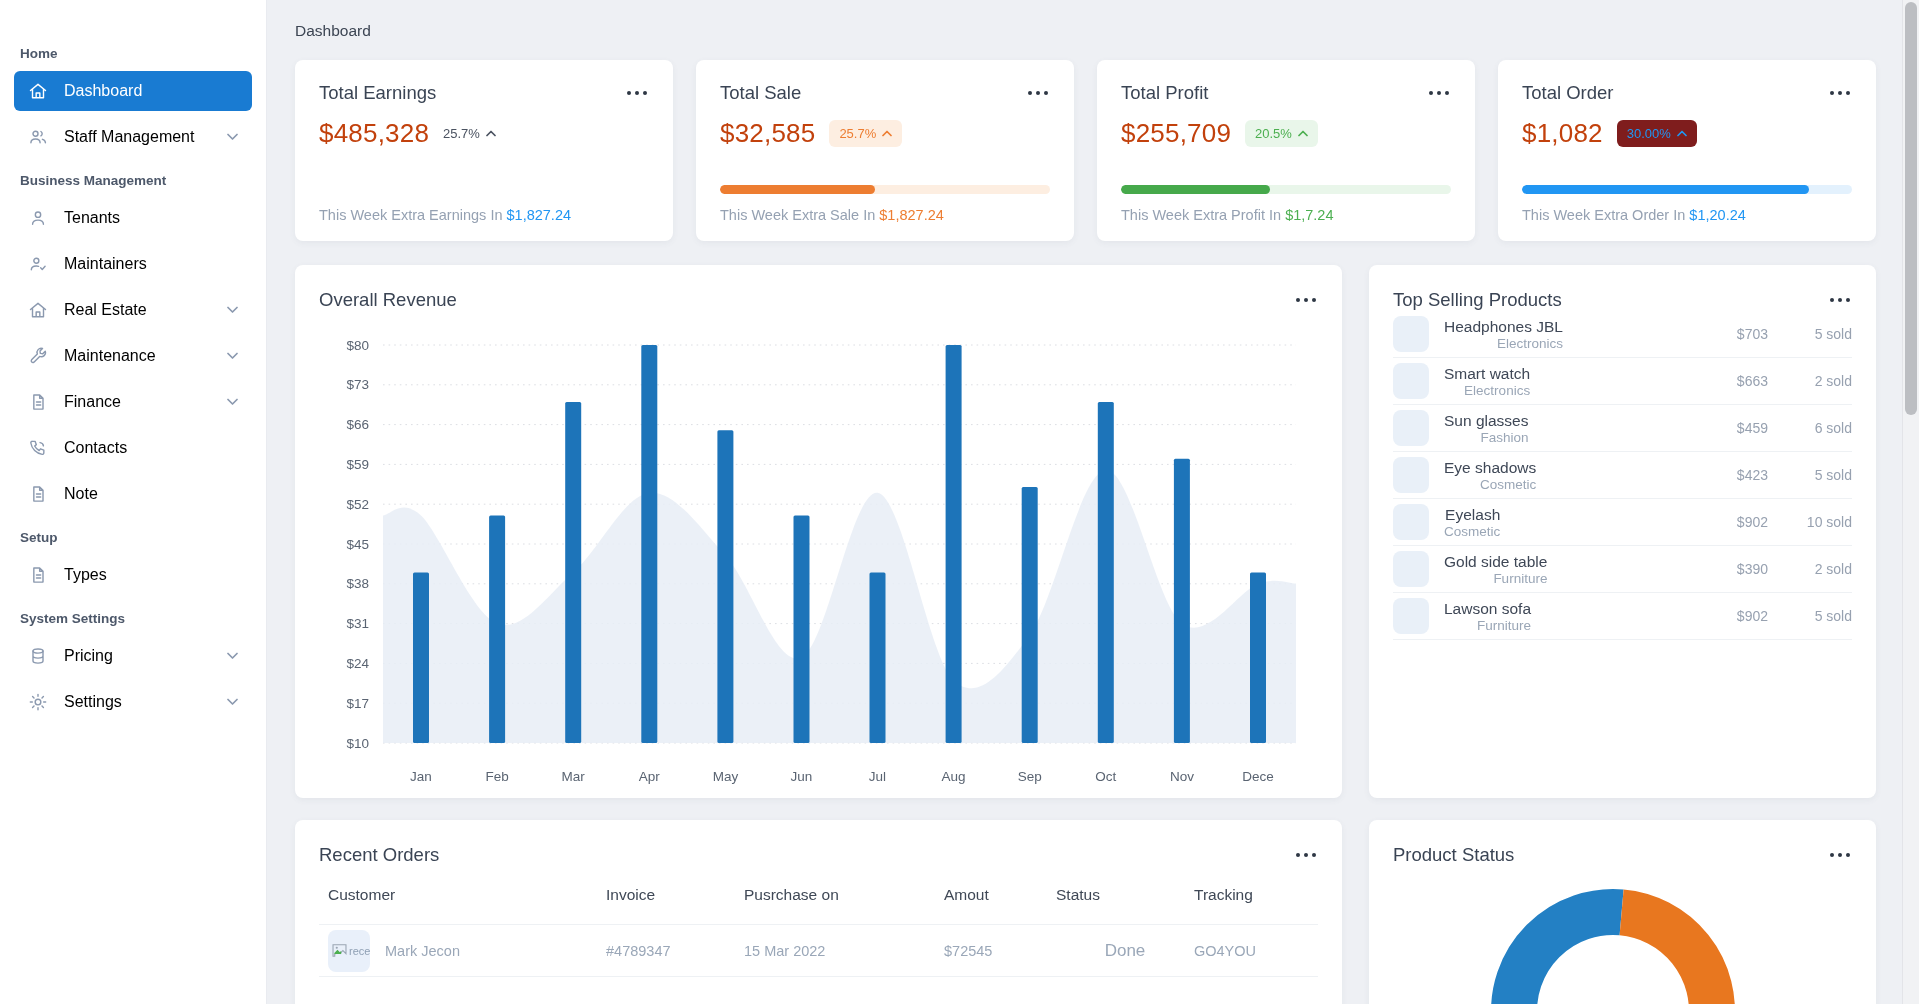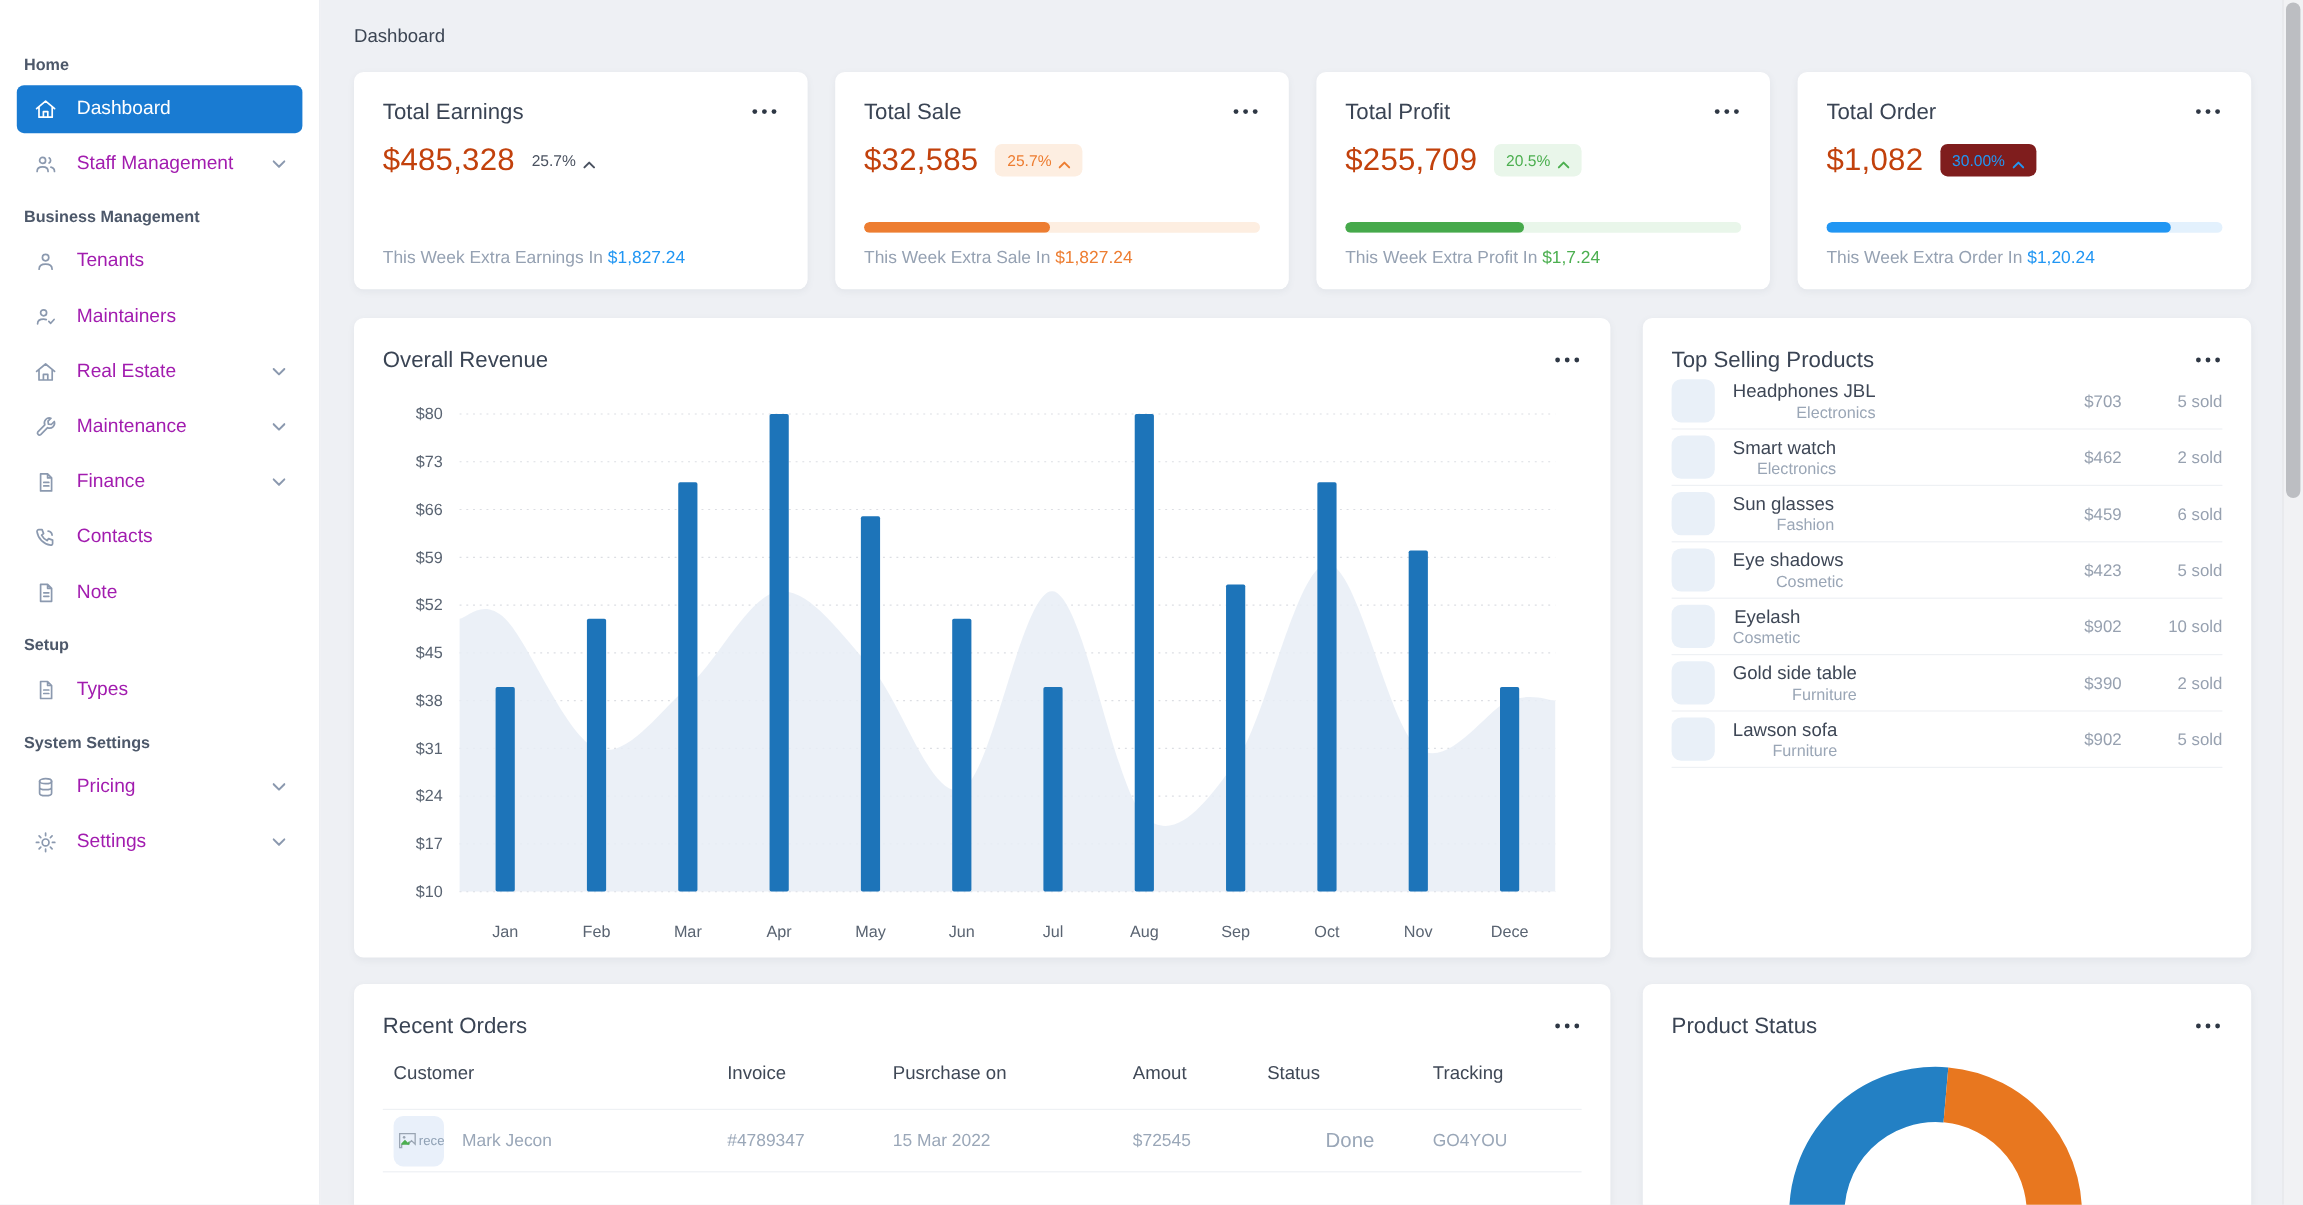--- a/index.html
+++ b/index.html
@@ -12,21 +12,21 @@
   .sidebar {
     position:absolute; left:0; top:0; width:267px; height:100%;
     background:#ffffff; border-right:1px solid #e9ebf0; padding-top:30px; z-index:5;
   }
   .sec-label {
     font-size:13.5px; font-weight:bold; color:#4d586a;
     padding:0 20px; margin:16px 0 10px;
   }
   .nav-item {
     display:flex; align-items:center; height:40px; margin:0 14px 6px;
-    padding:0 14px; border-radius:6px; cursor:pointer; color:#a21caf; font-size:16px;
+    padding:0 14px; border-radius:6px; cursor:pointer; color:#000000; font-size:16px;
   }
   .nav-item .nav-icon { width:22px; height:22px; margin-right:14px; color:#8b99af; flex:none; display:flex; align-items:center; }
   .nav-item .nav-icon svg { width:20px; height:20px; }
   .nav-item .nav-chevron { margin-left:auto; color:#8b99af; display:flex; }
   .nav-item.active { background:#197bd2; color:#ffffff; }
   .nav-item.active .nav-icon, .nav-item.active .nav-chevron { color:#ffffff; }
   
   .main { position:absolute; left:267px; top:0; width:1652px; height:100%; padding:22px 43px 0 28px; }
   .page-title { font-size:15.5px; color:#3c4553; margin-bottom:20px; }
   .card {
@@ -34,21 +34,21 @@
   }
   .kebab { display:flex; gap:3.5px; align-items:center; cursor:pointer; padding:4px 2px; }
   .kebab .dot { width:4.5px; height:4.5px; border-radius:50%; background:#2e3744; }
   .card-title { font-size:18.5px; font-weight:500; color:#3a4454; }
   .card-head { display:flex; align-items:center; justify-content:space-between; }
   
   .stat-row { display:grid; grid-template-columns:repeat(4,1fr); gap:23px; }
   .stat-card { height:181px; padding:22px 24px 18px; display:flex; flex-direction:column; }
   .stat-value-row { display:flex; align-items:center; margin-top:14px; }
   .stat-value { font-size:26px; font-weight:500; color:#c2410c; letter-spacing:.2px; }
-  .badge { display:inline-flex; align-items:flex-end; gap:6px; font-size:13px; margin-left:14px;
+  .badge { display:inline-flex; align-items:center; gap:6px; font-size:13px; margin-left:14px;
            padding:6px 10px; border-radius:6px; }
   .badge svg { width:10px; height:7px; }
   .badge.plain { background:transparent; color:#4a5260; padding:6px 0; }
   .badge.orange { background:#fdeee1; color:#ed7d31; }
   .badge.green  { background:#e9f6ea; color:#4caf50; }
   .badge.blue   { background:#7f1d1d; color:#2196f3; }
   .progress { height:9px; border-radius:6px; margin-top:auto; overflow:hidden; }
   .progress.orange { background:#fdeee1; } .progress.orange .fill { background:#ed7d31; }
   .progress.green  { background:#e9f6ea; } .progress.green  .fill { background:#46a94b; }
   .progress.blue   { background:#e3f1fd; } .progress.blue   .fill { background:#2196f3; }
@@ -414,21 +414,21 @@
       <div class="p-stock">5 sold</div>
           </div>
           <div class="tsp-grid tsp-row">
       <div class="tsp-prod">
         <div class="thumb"></div>
         <div>
           <div class="p-name">Smart watch</div>
           <div class="p-cat">Electronics</div>
         </div>
       </div>
-      <div class="p-price">$462</div>
+      <div class="p-price">$663</div>
       <div class="p-stock">2 sold</div>
           </div>
           <div class="tsp-grid tsp-row">
       <div class="tsp-prod">
         <div class="thumb"></div>
         <div>
           <div class="p-name">Sun glasses</div>
           <div class="p-cat">Fashion</div>
         </div>
       </div>

